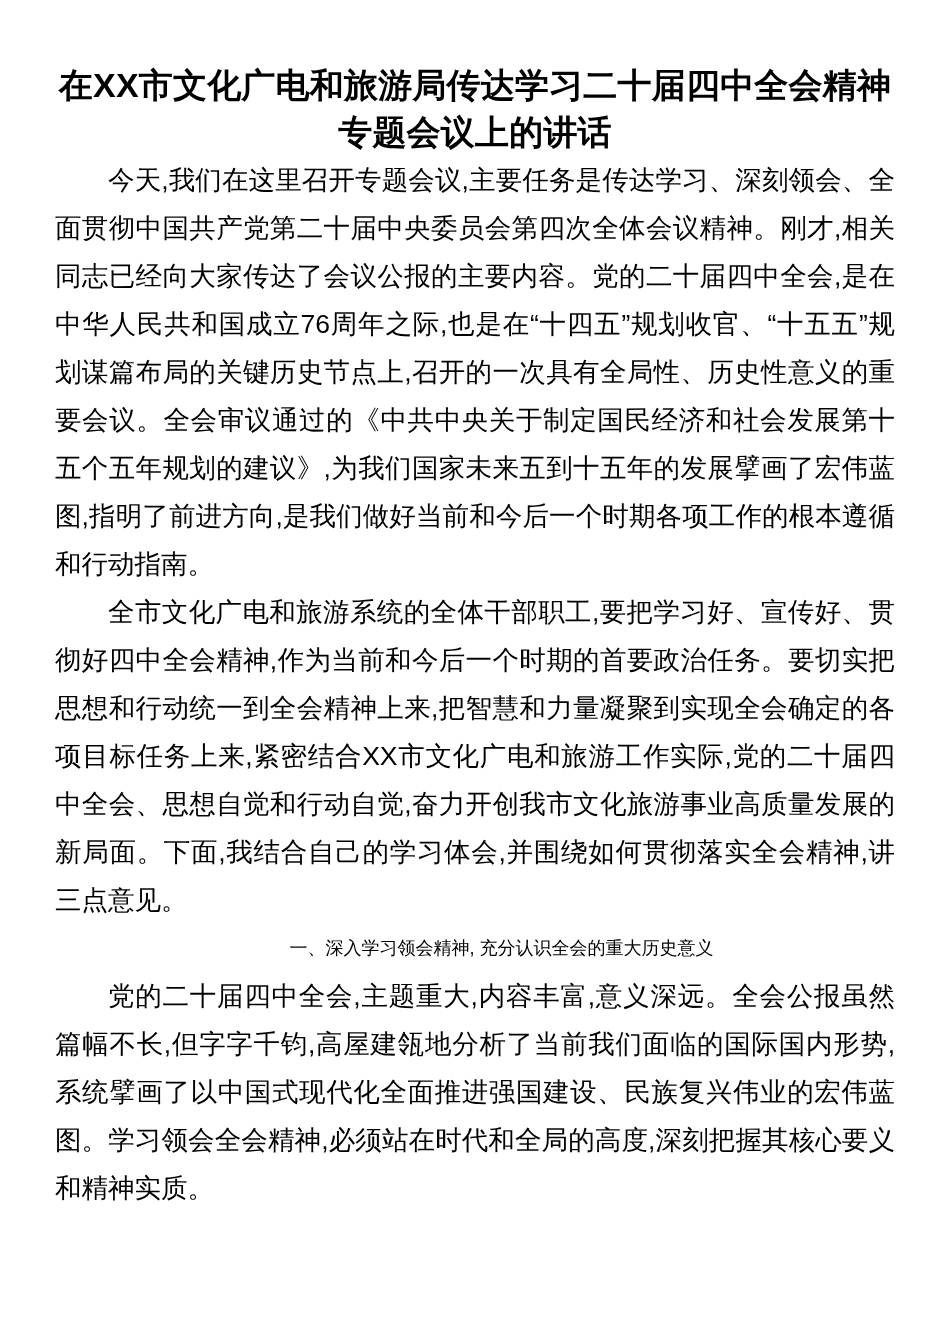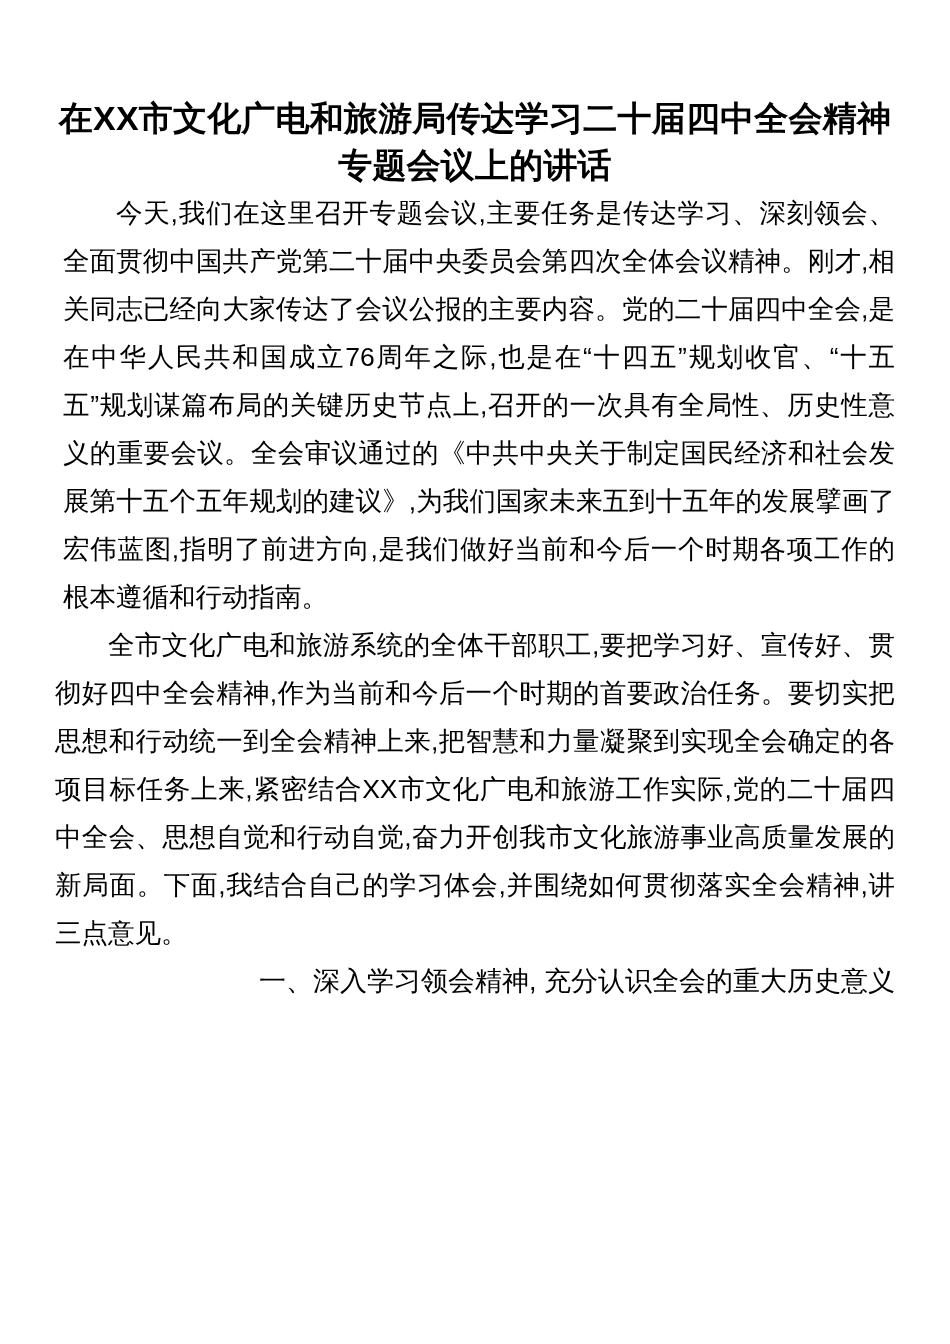--- a/index.html
+++ b/index.html
@@ -23,21 +23,21 @@
     overflow: hidden;
   }
   .content {
     position: absolute;
     left: 55px;
     top: 0;
     width: 840px;
   }
   .doc-title {
     margin: 0;
-    padding: 95px 0 0 0;
+    padding: 62px 0 0 0;
     font-size: 34px;
     line-height: 47px;
     font-weight: 600;
     text-align: center;
     letter-spacing: 0.2px;
     word-break: break-all;
   }
   .salutation {
     margin: 0;
     padding: 55px 0 0 0;
@@ -53,43 +53,43 @@
     line-height: 48px;
     font-weight: 400;
     text-align: justify;
     text-justify: inter-character;
     text-indent: 53px;
     word-break: break-all;
     hyphens: none;
   }
   .para.first-body {
     padding-top: 0;
-    margin-left: 8px;
   }
   .section-heading {
     margin: 0;
     padding: 0;
-    font-size: 27px;
+    font-size: 18px;
     line-height: 48px;
     font-weight: 400;
-    text-align: right;
+    text-align: center;
     text-indent: 53px;
     word-break: break-all;
   }
 </style>
 </head>
 <body>
 
 <div class="page">
   <div class="content">
 
     <h1 class="doc-title">在XX市文化广电和旅游局传达学习二十届四中全会精神专题会议上的讲话</h1>
 
 
     <p class="para first-body">今天,我们在这里召开专题会议,主要任务是传达学习、深刻领会、全面贯彻中国共产党第二十届中央委员会第四次全体会议精神。刚才,相关同志已经向大家传达了会议公报的主要内容。党的二十届四中全会,是在中华人民共和国成立76周年之际,也是在“十四五”规划收官、“十五五”规划谋篇布局的关键历史节点上,召开的一次具有全局性、历史性意义的重要会议。全会审议通过的《中共中央关于制定国民经济和社会发展第十五个五年规划的建议》,为我们国家未来五到十五年的发展擘画了宏伟蓝图,指明了前进方向,是我们做好当前和今后一个时期各项工作的根本遵循和行动指南。</p>
 
     <p class="para">全市文化广电和旅游系统的全体干部职工,要把学习好、宣传好、贯彻好四中全会精神,作为当前和今后一个时期的首要政治任务。要切实把思想和行动统一到全会精神上来,把智慧和力量凝聚到实现全会确定的各项目标任务上来,紧密结合XX市文化广电和旅游工作实际,党的二十届四中全会、思想自觉和行动自觉,奋力开创我市文化旅游事业高质量发展的新局面。下面,我结合自己的学习体会,并围绕如何贯彻落实全会精神,讲三点意见。</p>
 
     <p class="section-heading">一、深入学习领会精神, 充分认识全会的重大历史意义</p>
 
+    <p class="para">党的二十届四中全会,主题重大,内容丰富,意义深远。全会公报虽然篇幅不长,但字字千钧,高屋建瓴地分析了当前我们面临的国际国内形势,系统擘画了以中国式现代化全面推进强国建设、民族复兴伟业的宏伟蓝图。学习领会全会精神,必须站在时代和全局的高度,深刻把握其核心要义和精神实质。</p>
 
   </div>
 </div>
 
 </body></html>

